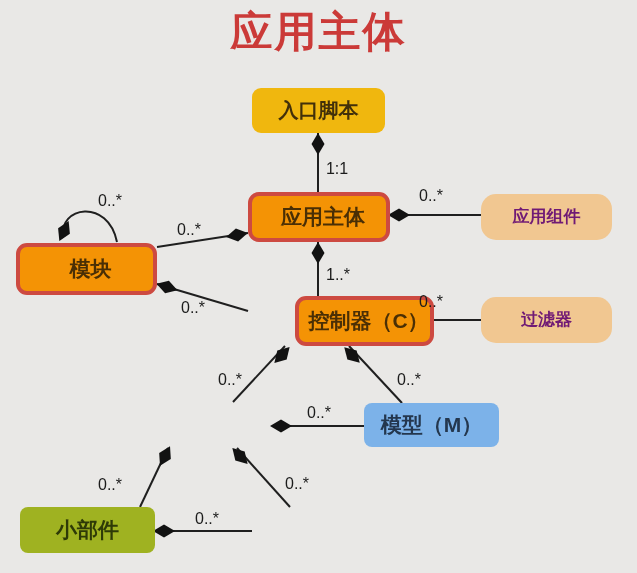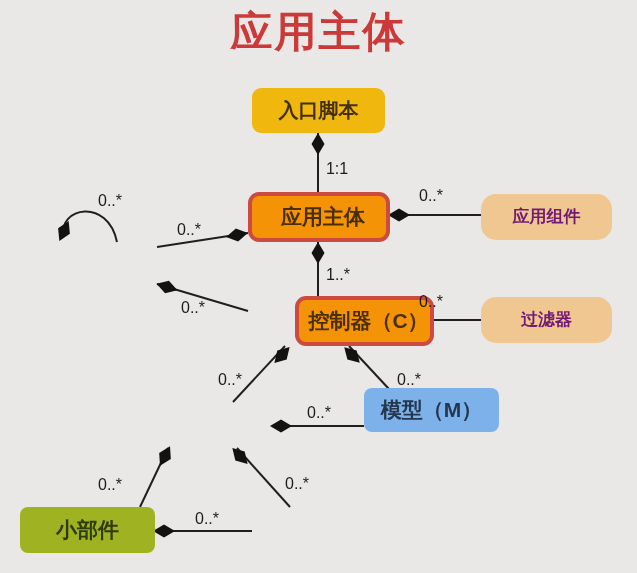--- a/index.html
+++ b/index.html
@@ -38,21 +38,21 @@
     font-size:16px;font-weight:400;color:#1c1c1c;white-space:nowrap;
   }
   
   #n-entry   {left:252px;top:88px; width:133px;height:45px;}
   #n-appbody {left:248px;top:192px;width:142px;height:50px;}
   #n-module  {left:16px; top:243px;width:141px;height:52px;}
   #n-ctrl    {left:247px;top:296px;width:139px;height:50px;margin-left:48px;}
   #n-appcomp {left:481px;top:194px;width:131px;height:46px;}
   #n-filter  {left:481px;top:297px;width:131px;height:46px;}
   #n-view    {left:137px;top:402px;width:135px;height:46px;}
-  #n-model   {left:364px;top:388px;width:135px;height:44px;}
+  #n-model   {left:364px;top:403px;width:135px;height:44px;}
   #n-widget  {left:20px; top:507px;width:135px;height:46px;}
   #n-asset   {left:252px;top:505px;width:135px;height:53px;}
   
   #m-entry-appbody {left:337px;top:169px;}
   #m-module-self   {left:110px;top:201px;}
   #m-module-appbody{left:189px;top:230px;}
   #m-appbody-appcomp{left:431px;top:196px;}
   #m-appbody-ctrl  {left:338px;top:275px;}
   #m-module-ctrl   {left:193px;top:308px;}
   #m-ctrl-filter   {left:431px;top:302px;}
@@ -96,20 +96,21 @@
     <polygon points="-11,0 0,-6.5 11,0 0,6.5" transform="translate(282,355) rotate(134)"></polygon>
     <polygon points="-11,0 0,-6.5 11,0 0,6.5" transform="translate(352,355) rotate(45)"></polygon>
     <polygon points="-11,0 0,-6.5 11,0 0,6.5" transform="translate(281,426)"></polygon>
     <polygon points="-11,0 0,-6.5 11,0 0,6.5" transform="translate(165,456) rotate(117)"></polygon>
     <polygon points="-11,0 0,-6.5 11,0 0,6.5" transform="translate(240,456) rotate(46)"></polygon>
     <polygon points="-11,0 0,-6.5 11,0 0,6.5" transform="translate(164,531)"></polygon>
   </svg>
 
   <div id="n-entry" class="node yellow">入口脚本</div>
   <div id="n-appbody" class="node orange">应用主体</div>
+  <div id="n-module" class="node orange">模块</div>
   <div id="n-ctrl" class="node orange">控制器（C）</div>
   <div id="n-appcomp" class="node tan">应用组件</div>
   <div id="n-filter" class="node tan">过滤器</div>
   <div id="n-model" class="node blue">模型（M）</div>
   <div id="n-widget" class="node green">小部件</div>
 
   <span id="m-entry-appbody" class="mult">1:1</span>
   <span id="m-module-self" class="mult">0..*</span>
   <span id="m-module-appbody" class="mult">0..*</span>
   <span id="m-appbody-appcomp" class="mult">0..*</span>

